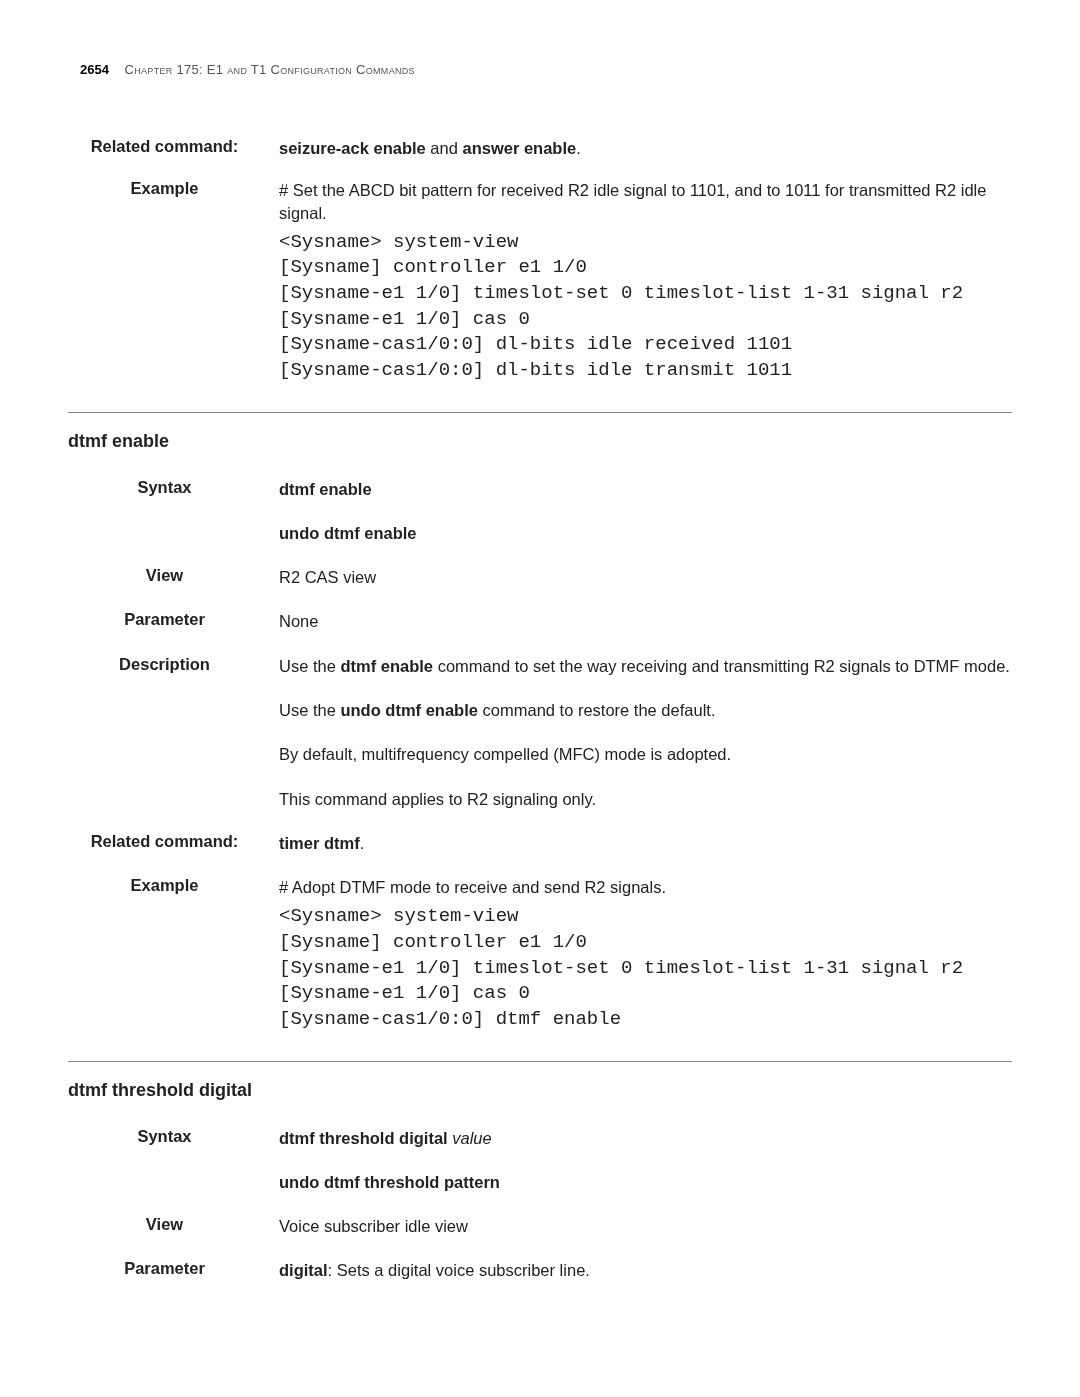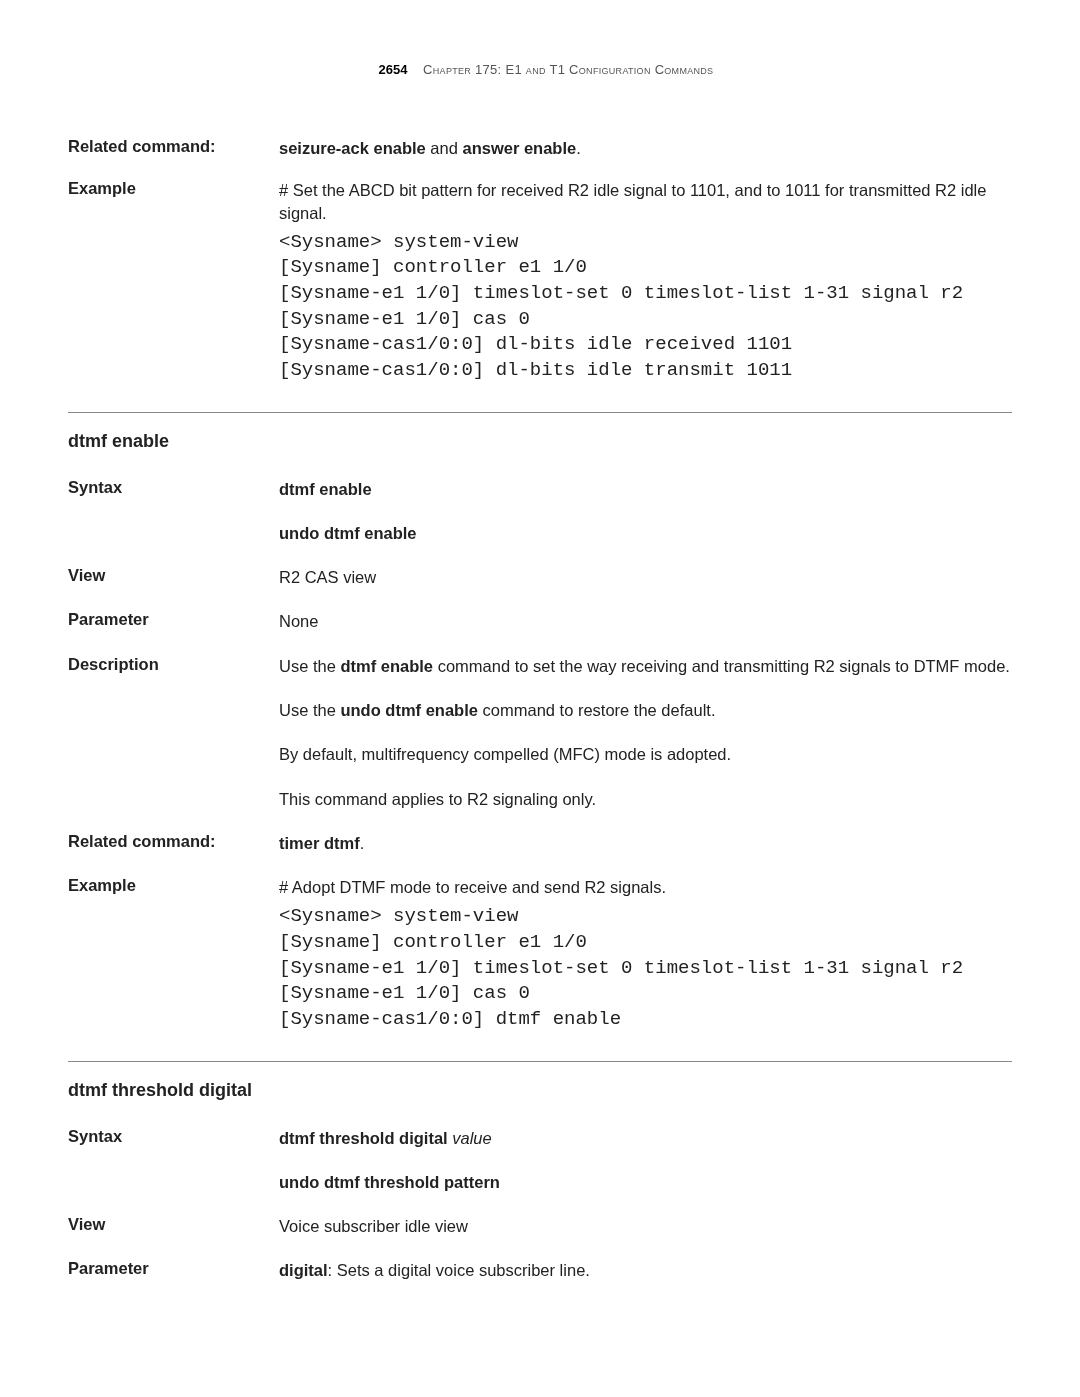--- a/index.html
+++ b/index.html
@@ -16,39 +16,38 @@
     color: #000;
   }
   .page {
     padding: 62px 68px 0 68px;
   }
   .header-line {
     font-size: 13px;
     color: #555;
     margin-bottom: 60px;
     padding-left: 12px;
-    text-align: center;
   }
   .header-line .page-num {
     font-weight: bold;
     color: #000;
     margin-right: 12px;
   }
   .header-line .small-caps {
     font-variant: small-caps;
     letter-spacing: 0.3px;
   }
   .row {
     display: flex;
     margin-bottom: 18px;
   }
   .label-col {
     width: 211px;
     min-width: 211px;
-    text-align: left;
+    text-align: center;
     padding-right: 18px;
     font-weight: bold;
     font-size: 16.5px;
     color: #222;
   }
   .content-col {
     flex: 1;
     font-size: 16.5px;
     color: #222;
     line-height: 1.35;

